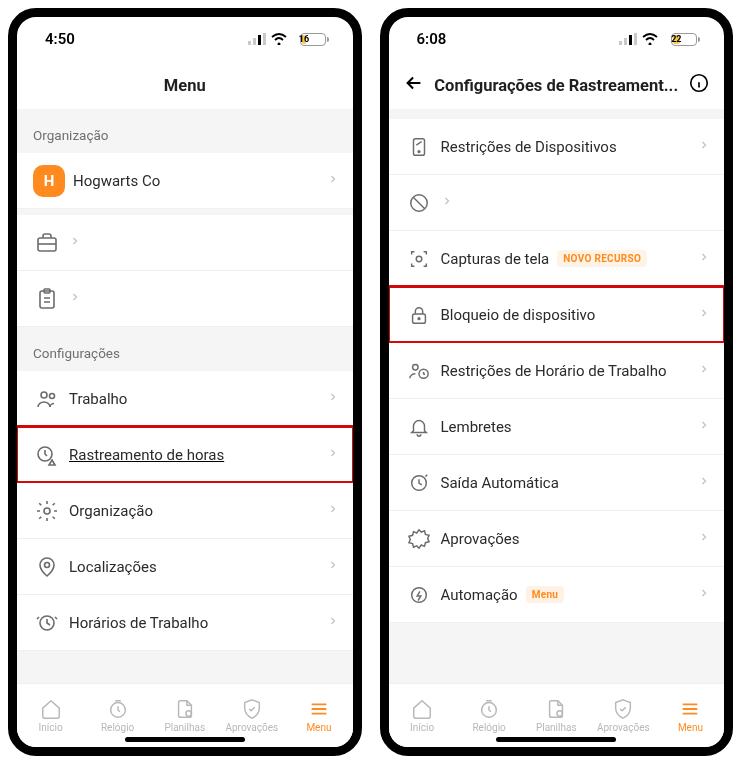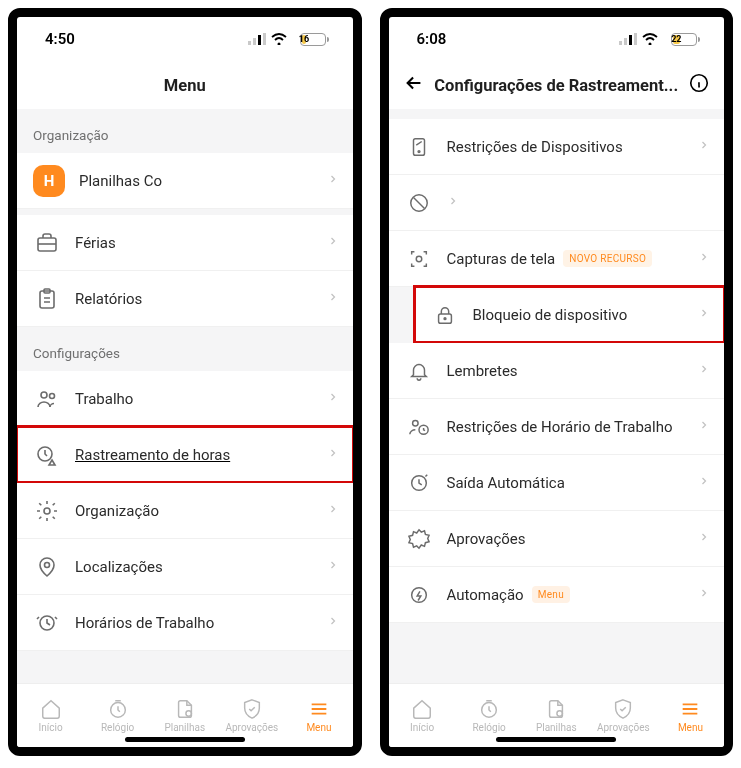--- a/index.html
+++ b/index.html
@@ -7,21 +7,21 @@
     font-family: -apple-system, BlinkMacSystemFont, "Segoe UI", Roboto, sans-serif;
     background: #fff;
     display: flex;
     gap: 18px;
     padding: 8px;
   }
   .phone {
     width: 360px;
     height: 748px;
     border: 9px solid #000;
-    border-radius: 12px;
+    border-radius: 28px;
     background: #fff;
     overflow: hidden;
     position: relative;
     display: flex;
     flex-direction: column;
   }
   .status-bar {
     height: 44px;
     display: flex;
     align-items: center;
@@ -88,34 +88,34 @@
     font-size: 13.5px;
     color: #707070;
     padding: 18px 16px 10px 16px;
   }
   .row {
     background: #fff;
     min-height: 56px;
     display: flex;
     align-items: center;
     padding: 0 14px 0 16px;
-    gap: 14px;
+    gap: 8px;
     border-bottom: 1px solid #f0f0f0;
     position: relative;
   }
   .row .icon-slot { width:28px; display:flex; justify-content:center; color:#6c6c6c; }
   .row .org-icon {
     width:32px;height:32px;border-radius:10px;background:#ff8a1f;
     display:flex;align-items:center;justify-content:center;
     color:#fff;font-weight:700;font-size:15px;
   }
   .row .label { flex:1; font-size:15px; color:#2b2b2b; display:flex; align-items:center; gap:8px; }
   .row .chev { color:#c2c2c2; }
   .badge {
-    font-size:10px; font-weight:400; letter-spacing:.3px;
+    font-size:10px; font-weight:700; letter-spacing:.3px;
     color:#ff8a1f; background:#fff3e6;
     padding:3px 6px; border-radius:4px;
   }
   .badge.beta { background:#fff1e4; color:#ff8a1f; }
 
   .highlight-box {
     position:absolute; border:3px solid #d30808; pointer-events:none;
   }
 
   .spacer-top { height:6px; }
@@ -177,51 +177,49 @@
 
   <div class="header">
     <span class="header-title">Menu</span>
   </div>
 
   <div class="content">
     <div class="section-label">Organização</div>
 
     <div class="row">
       <div class="org-icon">H</div>
-      <div class="label">Planilhas Co</div>
+      <div class="label">Hogwarts Co</div>
       <span class="chev"><svg width="12" height="16" viewBox="0 0 24 24" fill="none" stroke="currentColor" stroke-width="2.5">
             <path d="M9 18l6-6-6-6"></path>
           </svg></span>
     </div>
 
     <div class="spacer-top"></div>
 
     <div class="row">
       <div class="icon-slot">
         <svg width="24" height="24" viewBox="0 0 24 24" fill="none" stroke="currentColor" stroke-width="1.6">
             <rect x="3" y="7" width="18" height="13" rx="2"></rect>
             <path d="M8 7V5a2 2 0 0 1 2-2h4a2 2 0 0 1 2 2v2"></path>
             <path d="M3 13h18"></path>
           </svg>
       </div>
-      <div class="label">Férias</div>
       <span class="chev"><svg width="12" height="16" viewBox="0 0 24 24" fill="none" stroke="currentColor" stroke-width="2.5">
             <path d="M9 18l6-6-6-6"></path>
           </svg></span>
     </div>
 
     <div class="row">
       <div class="icon-slot">
         <svg width="24" height="24" viewBox="0 0 24 24" fill="none" stroke="currentColor" stroke-width="1.6">
             <rect x="5" y="4" width="14" height="17" rx="2"></rect>
             <rect x="9" y="2" width="6" height="4" rx="1"></rect>
             <path d="M9 11h6M9 15h6"></path>
           </svg>
       </div>
-      <div class="label">Relatórios</div>
       <span class="chev"><svg width="12" height="16" viewBox="0 0 24 24" fill="none" stroke="currentColor" stroke-width="2.5">
             <path d="M9 18l6-6-6-6"></path>
           </svg></span>
     </div>
 
     <div class="section-label">Configurações</div>
 
     <div class="row">
       <div class="icon-slot">
         <svg width="24" height="24" viewBox="0 0 24 24" fill="none" stroke="currentColor" stroke-width="1.6">
@@ -412,66 +410,66 @@
       </div>
       <div class="label">
         <span>Capturas de tela</span>
         <span class="badge">NOVO RECURSO</span>
       </div>
       <span class="chev"><svg width="12" height="16" viewBox="0 0 24 24" fill="none" stroke="currentColor" stroke-width="2.5">
             <path d="M9 18l6-6-6-6"></path>
           </svg></span>
     </div>
 
-    <div class="row" style="position:relative;margin-left:26px;">
+    <div class="row" style="position:relative;">
       <div class="icon-slot">
         <svg width="22" height="22" viewBox="0 0 24 24" fill="none" stroke="currentColor" stroke-width="1.6">
             <rect x="5" y="11" width="14" height="10" rx="2"></rect>
             <path d="M8 11V8a4 4 0 0 1 8 0v3"></path>
             <circle cx="12" cy="16" r="1"></circle>
           </svg>
       </div>
       <div class="label">Bloqueio de dispositivo</div>
       <span class="chev"><svg width="12" height="16" viewBox="0 0 24 24" fill="none" stroke="currentColor" stroke-width="2.5">
             <path d="M9 18l6-6-6-6"></path>
           </svg></span>
       <div class="highlight-box" style="left:-2px;right:-2px;top:-2px;bottom:-2px;"></div>
-    </div>
-
-    <div class="row">
-      <div class="icon-slot">
-        <svg width="22" height="22" viewBox="0 0 24 24" fill="none" stroke="currentColor" stroke-width="1.6">
-            <path d="M18 16v-5a6 6 0 1 0-12 0v5l-2 2h16z"></path>
-            <path d="M10 20a2 2 0 0 0 4 0"></path>
-          </svg>
-      </div>
-      <div class="label">Lembretes</div>
-      <span class="chev"><svg width="12" height="16" viewBox="0 0 24 24" fill="none" stroke="currentColor" stroke-width="2.5">
-            <path d="M9 18l6-6-6-6"></path>
-          </svg></span>
     </div>
 
     <div class="row">
       <div class="icon-slot">
         <svg width="22" height="22" viewBox="0 0 24 24" fill="none" stroke="currentColor" stroke-width="1.6">
             <circle cx="8" cy="8" r="3"></circle>
             <path d="M2 20c0-3 3-5 6-5"></path>
             <circle cx="17" cy="15" r="5"></circle>
             <path d="M17 13v2l1.5 1"></path>
           </svg>
       </div>
       <div class="label">Restrições de Horário de Trabalho</div>
       <span class="chev"><svg width="12" height="16" viewBox="0 0 24 24" fill="none" stroke="currentColor" stroke-width="2.5">
             <path d="M9 18l6-6-6-6"></path>
           </svg></span>
     </div>
 
     <div class="row">
       <div class="icon-slot">
         <svg width="22" height="22" viewBox="0 0 24 24" fill="none" stroke="currentColor" stroke-width="1.6">
+            <path d="M18 16v-5a6 6 0 1 0-12 0v5l-2 2h16z"></path>
+            <path d="M10 20a2 2 0 0 0 4 0"></path>
+          </svg>
+      </div>
+      <div class="label">Lembretes</div>
+      <span class="chev"><svg width="12" height="16" viewBox="0 0 24 24" fill="none" stroke="currentColor" stroke-width="2.5">
+            <path d="M9 18l6-6-6-6"></path>
+          </svg></span>
+    </div>
+
+    <div class="row">
+      <div class="icon-slot">
+        <svg width="22" height="22" viewBox="0 0 24 24" fill="none" stroke="currentColor" stroke-width="1.6">
             <circle cx="12" cy="12" r="8"></circle>
             <path d="M12 8v4l3 2"></path>
             <path d="M19 5l2-2"></path>
           </svg>
       </div>
       <div class="label">Saída Automática</div>
       <span class="chev"><svg width="12" height="16" viewBox="0 0 24 24" fill="none" stroke="currentColor" stroke-width="2.5">
             <path d="M9 18l6-6-6-6"></path>
           </svg></span>
     </div>

